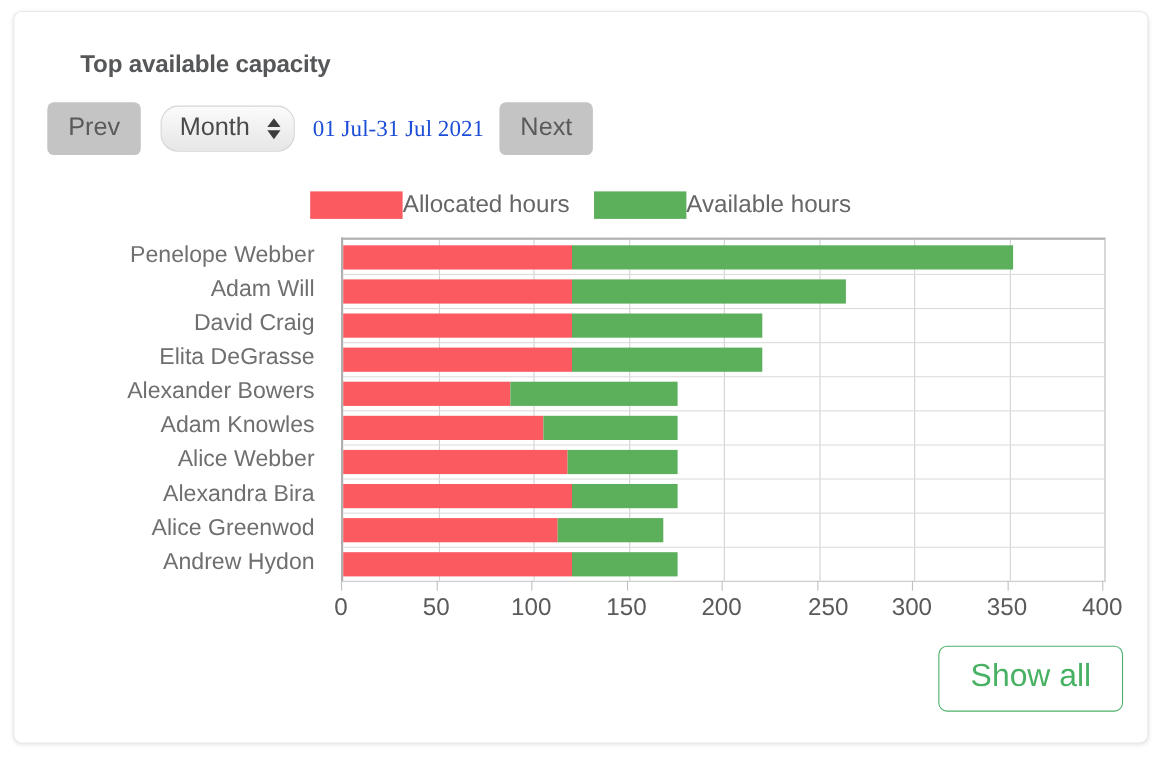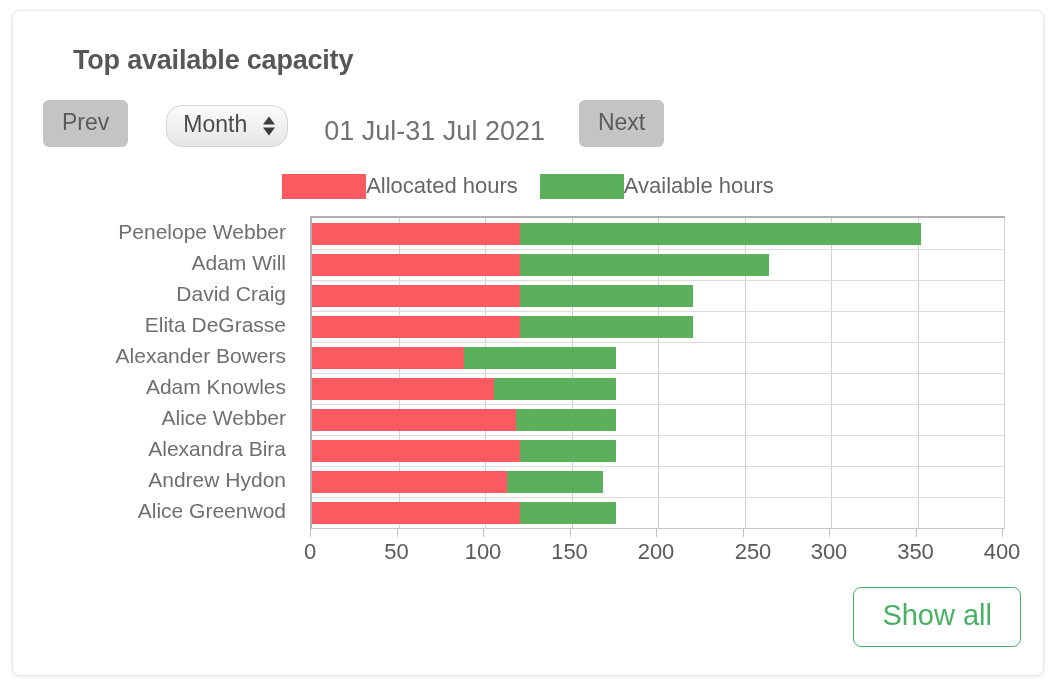--- a/index.html
+++ b/index.html
@@ -26,35 +26,34 @@
     box-shadow: 0 1px 4px rgba(0,0,0,0.10);
     box-sizing: border-box;
     overflow: hidden;
   }
 
   
   .widget-title {
     position: absolute;
     left: 60px;
     top: 34px;
-    font-size: 27px;
+    font-size: 22px;
     font-weight: bold;
     color: #555759;
     letter-spacing: -0.2px;
     white-space: nowrap;
   }
 
   .toolbar {
     position: absolute;
     left: 30px;
     top: 76px;
     display: flex;
-    align-items: flex-end;
+    align-items: center;
     height: 60px;
-    gap: 20px;
   }
 
   .nav-btn {
     background: #c4c4c4;
     color: #5a5a5a;
     border: none;
     border-radius: 6px;
     font-family: "Liberation Sans", sans-serif;
     font-size: 23px;
     padding: 10px 19px 12px 19px;
@@ -93,24 +92,25 @@
   }
   .tri {
     width: 0; height: 0;
     border-left: 6px solid transparent;
     border-right: 6px solid transparent;
   }
   .tri.up   { border-bottom: 8px solid #3d3d3d; }
   .tri.down { border-top: 8px solid #3d3d3d; }
 
   .date-range {
-    font-size: 27px;
-    color: #737373;
+    font-size: 21px;
+    color: #1d4ed8;
     margin: 0 14px 0 16px;
     white-space: nowrap;
+    font-family: Liberation Serif, serif;
   }
 
   
   .legend {
     position: absolute;
     left: 0;
     top: 162px;
     width: 100%;
     display: flex;
     justify-content: center;
@@ -273,22 +273,22 @@
   <div class="chart">
     <div class="y-axis" id="y-axis">
         <div class="y-tick">Penelope Webber</div>
         <div class="y-tick">Adam Will</div>
         <div class="y-tick">David Craig</div>
         <div class="y-tick">Elita DeGrasse</div>
         <div class="y-tick">Alexander Bowers</div>
         <div class="y-tick">Adam Knowles</div>
         <div class="y-tick">Alice Webber</div>
         <div class="y-tick">Alexandra Bira</div>
+        <div class="y-tick">Alice Greenwod</div>
         <div class="y-tick">Andrew Hydon</div>
-        <div class="y-tick">Alice Greenwod</div>
       </div>
     <div class="plot" id="plot">
         <div class="gridline" style="left: 86.5px;"></div>
         <div class="gridline" style="left: 173px;"></div>
         <div class="gridline" style="left: 259.5px;"></div>
         <div class="gridline" style="left: 346px;"></div>
         <div class="gridline" style="left: 432.5px;"></div>
         <div class="gridline" style="left: 519px;"></div>
         <div class="gridline" style="left: 605.5px;"></div>
         <div class="gridline" style="left: 692px;"></div>

